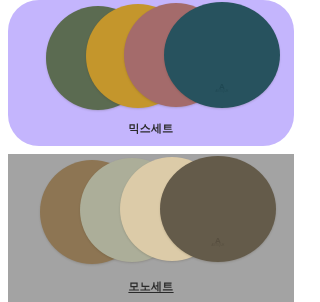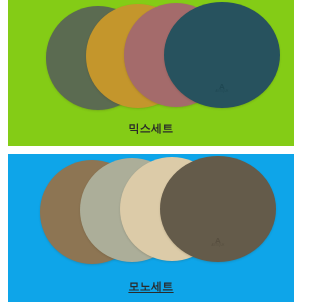--- a/index.html
+++ b/index.html
@@ -79,42 +79,42 @@
   }
   .caption-top { bottom: 10px; }
   .caption-bottom { bottom: 8px; text-decoration: underline; text-underline-offset: 2px; }
 </style>
 </head>
 <body style="background: rgb(255, 255, 255);">
 
 <div class="page">
 
   <div class="panel panel-top">
-    <div class="panel-inner" style="background: #84cc16;">
+    <div class="panel-inner" style="background: #c4b5fd; border-radius: 31px;">
       <div class="mat-stage">
 
         <div class="mat" style="left: 38px; top: 6px; width: 104px; height: 104px; background: rgb(91, 107, 81);"></div>
         <div class="mat" style="left: 78px; top: 4px; width: 104px; height: 104px; background: rgb(196, 150, 44);"></div>
         <div class="mat" style="left: 116px; top: 3px; width: 104px; height: 104px; background: rgb(164, 107, 107);"></div>
         <div class="mat" style="left: 156px; top: 2px; width: 116px; height: 106px; background: rgb(39, 82, 94);">
           <div class="mat-logo" style="left:50%; top:76%; transform:translateX(-50%); color:#0d3039;">
             <span class="glyph">A</span>
             <span class="word">ANTIQUE</span>
           </div>
         </div>
 
       </div>
       <div class="caption caption-top">믹스세트</div>
     </div>
   </div>
 
   <div class="panel-gap"></div>
 
   <div class="panel panel-bottom">
-    <div class="panel-inner" style="background: #0ea5e9;">
+    <div class="panel-inner" style="background: #a3a3a3;">
       <div class="mat-stage">
 
         <div class="mat" style="left: 32px; top: 6px; width: 104px; height: 104px; background: rgb(141, 117, 83);"></div>
         <div class="mat" style="left: 72px; top: 4px; width: 104px; height: 104px; background: rgb(172, 174, 153);"></div>
         <div class="mat" style="left: 112px; top: 3px; width: 104px; height: 104px; background: rgb(220, 203, 168);"></div>
         <div class="mat" style="left: 152px; top: 2px; width: 116px; height: 106px; background: rgb(100, 91, 74);">
           <div class="mat-logo" style="left:50%; top:76%; transform:translateX(-50%); color:#3a3328;">
             <span class="glyph">A</span>
             <span class="word">ANTIQUE</span>
           </div>

